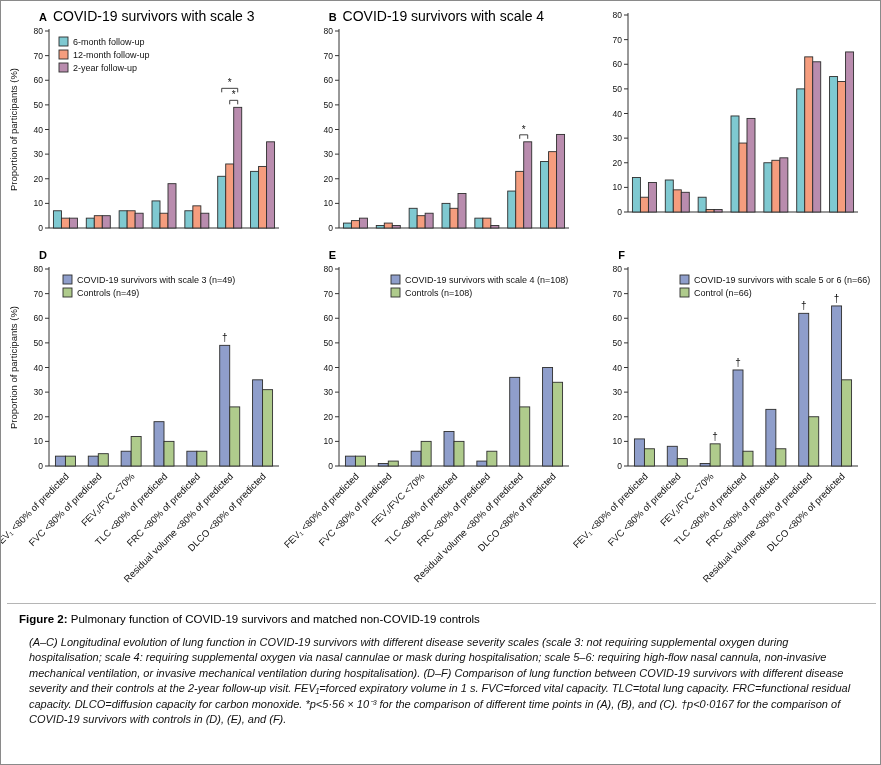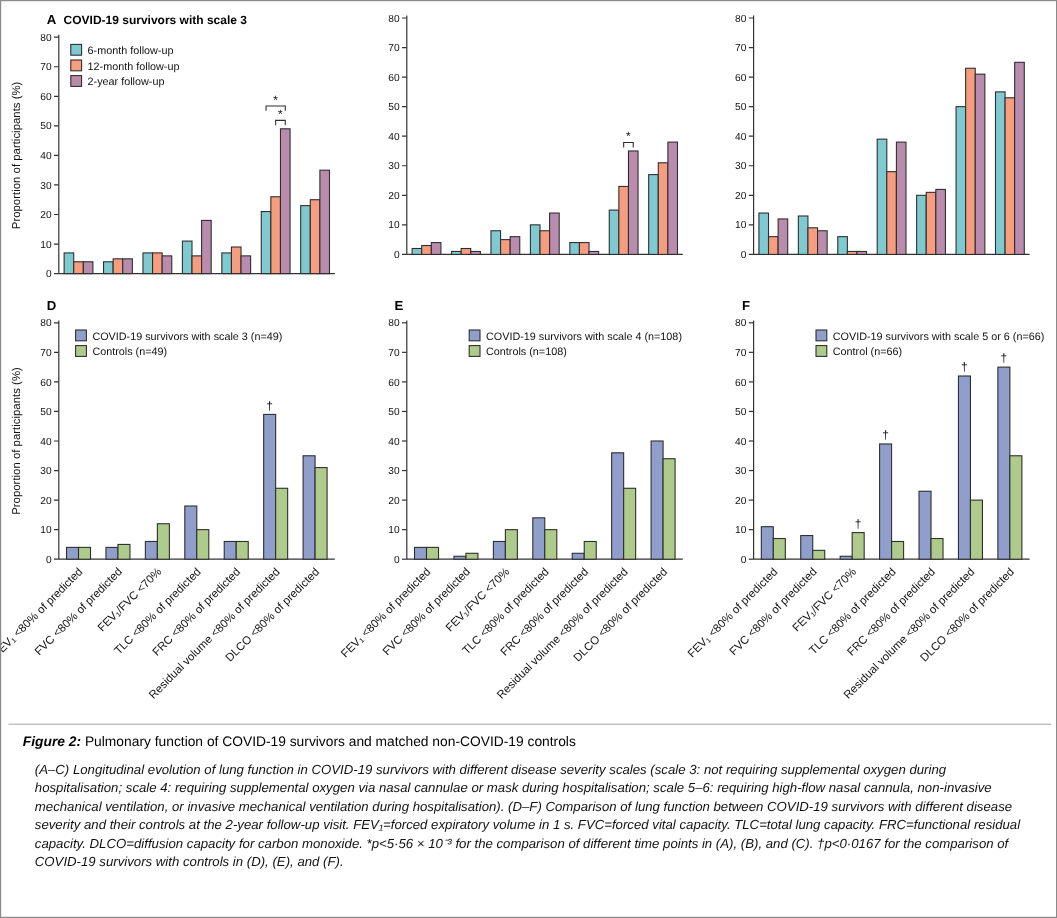--- a/index.html
+++ b/index.html
@@ -5,25 +5,25 @@
   html,body { margin:0; padding:0; background:#ffffff; font-family:"Liberation Sans", sans-serif; }
   .figure {
     width:881px; height:765px; box-sizing:border-box;
     border:1px solid #8a8a8a; background:#ffffff;
     padding:6px 4px 0 6px; overflow:hidden;
   }
   .charts { display:grid; grid-template-columns:repeat(3,1fr); }
   .panel { position:relative; }
   .panel-head { height:16px; padding-left:32px; white-space:nowrap; }
   .pl { font-weight:bold; font-size:11px; color:#000; margin-right:6px; }
-  .pt { font-weight:bold; font-size:10px; color:#000; }
+  .pt { font-weight:normal; font-size:14px; color:#000; }
   .chart svg { overflow:visible; display:block; }
   .caption { border-top:1px solid #b5b5b5; margin-top:2px; padding:9px 14px 6px 12px; }
   .caption-title { margin:0 0 4px 0; font-size:11.5px; color:#000; }
-  .fig-label { font-style:italic; font-weight:bold; }
+  .fig-label { font-weight:bold; }
   .cap-t { font-weight:normal; }
   .caption-body { margin:10px; font-size:11px; line-height:1.4; color:#111;font-style:italic; }
 </style>
 </head>
 <body>
 
 <div class="figure">
   <div class="charts">
 
     <div class="panel">
@@ -82,20 +82,23 @@
             <text x="66" y="48" font-size="9" fill="#111">2-year follow-up</text>
             <path d="M 222.7142857142857 81.3375 L 222.7142857142857 77.3375 L 230.7142857142857 77.3375 L 230.7142857142857 81.3375" fill="none" stroke="#2d2d2d" stroke-width="0.9"></path>
             <text x="226.7142857142857" y="75.3375" text-anchor="middle" font-size="10" fill="#111">*</text>
             <path d="M 214.7142857142857 69.3375 L 214.7142857142857 65.3375 L 230.7142857142857 65.3375 L 230.7142857142857 69.3375" fill="none" stroke="#2d2d2d" stroke-width="0.9"></path>
             <text x="222.7142857142857" y="63.337500000000006" text-anchor="middle" font-size="10" fill="#111">*</text>
           </svg>
         </div>
     </div>
 
     <div class="panel">
+      <div class="panel-head">
+        <span class="pl">B</span><span class="pt">COVID-19 survivors with scale 4</span>
+      </div>
       <div class="chart">
           <svg width="282" height="222" viewBox="0 0 282 222">
             <line x1="42" y1="6" x2="42" y2="205" stroke="#333333" stroke-width="1"></line>
             <line x1="42" y1="205" x2="272" y2="205" stroke="#333333" stroke-width="1"></line>
             <line x1="38" y1="205" x2="42" y2="205" stroke="#333333" stroke-width="1"></line>
             <text x="36" y="208" text-anchor="end" font-size="8.5" fill="#111">0</text>
             <line x1="38" y1="180.375" x2="42" y2="180.375" stroke="#333333" stroke-width="1"></line>
             <text x="36" y="183.375" text-anchor="end" font-size="8.5" fill="#111">10</text>
             <line x1="38" y1="155.75" x2="42" y2="155.75" stroke="#333333" stroke-width="1"></line>
             <text x="36" y="158.75" text-anchor="end" font-size="8.5" fill="#111">20</text>

